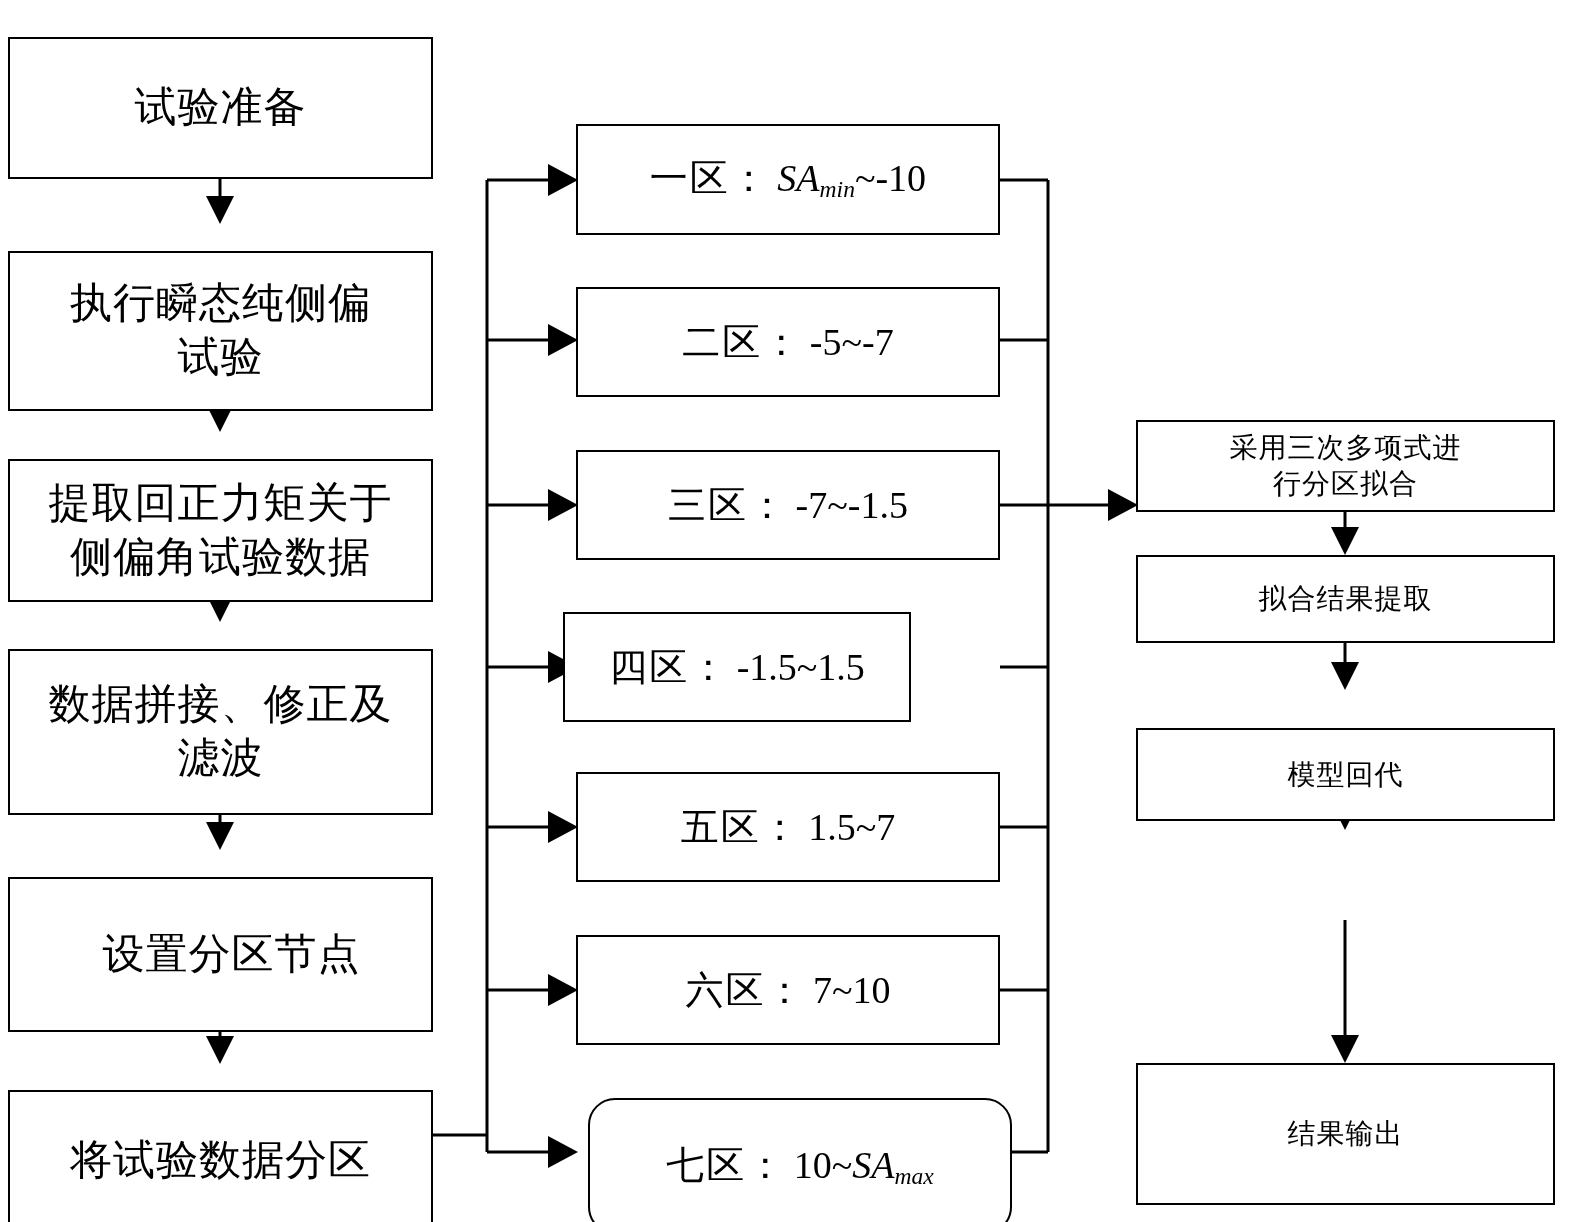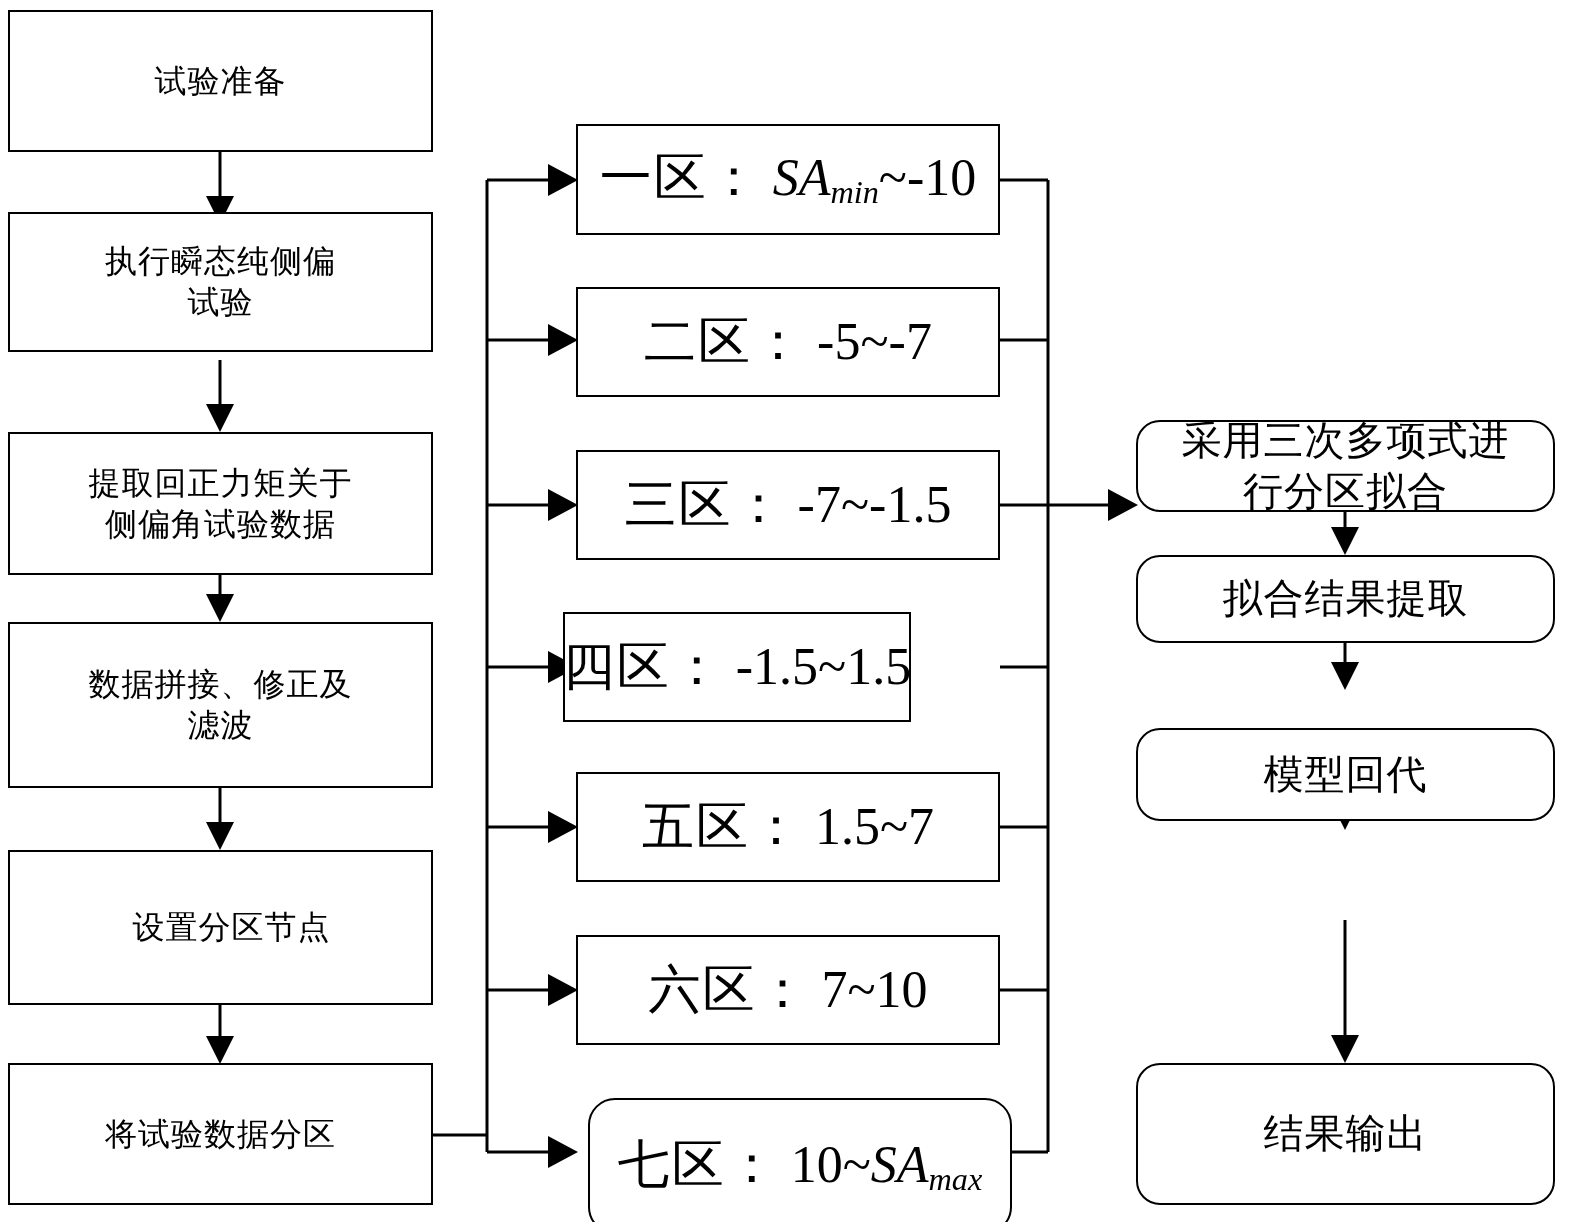--- a/index.html
+++ b/index.html
@@ -23,23 +23,23 @@
     background: #ffffff;
     display: flex;
     align-items: center;
     justify-content: center;
     text-align: center;
     color: #000000;
     line-height: 1.28;
     padding: 2px 6px;
     white-space: pre-line;
   }
-  .node-left   { font-size: 32px; letter-spacing: 1px; }
-  .node-right  { font-size: 40px; letter-spacing: 1px; border-radius: 24px; }
-  .node-zone   { font-size: 52px; letter-spacing: 0px; }
+  .node-left   { font-size: 42px; letter-spacing: 1px; margin-top: 27px; }
+  .node-right  { font-size: 28px; letter-spacing: 1px; }
+  .node-zone   { font-size: 38px; letter-spacing: 0px; }
   .zone-label  { white-space: nowrap; }
   .zone-label .cn { letter-spacing: 2px; }
   .zone-label .rng { font-family: "Liberation Serif", "DejaVu Serif", serif; }
   .zone-label i { font-style: italic; }
   .zone-label sub {
     font-size: 0.62em;
     font-style: italic;
     vertical-align: -0.25em;
     letter-spacing: 0;
   }
@@ -119,21 +119,21 @@
 
     <line x1="1345" y1="783" x2="1345" y2="806"></line>
     <polygon points="1331,802 1359,802 1345,830"></polygon>
 
     <line x1="1345" y1="920" x2="1345" y2="1039"></line>
     <polygon points="1331,1035 1359,1035 1345,1063"></polygon>
   </svg>
 
   <div class="node node-left" style="left:8px;  top:10px;   width:425px; height:142px;">试验准备</div>
 
-  <div class="node node-left" style="left:8px;  top:212px;  width:425px; height:140px;">执行瞬态纯侧偏
+  <div class="node node-left" style="left:8px;  top:224px;  width:425px; height:160px;">执行瞬态纯侧偏
 试验</div>
 
   <div class="node node-left" style="left:8px;  top:432px;  width:425px; height:143px;">提取回正力矩关于
 侧偏角试验数据</div>
 
   <div class="node node-left" style="left:8px;  top:622px;  width:425px; height:166px;">数据拼接、修正及
 滤波</div>
 
   <div class="node node-left" style="left:8px;  top:850px;  width:425px; height:155px;padding-left:28px;">设置分区节点</div>
 

